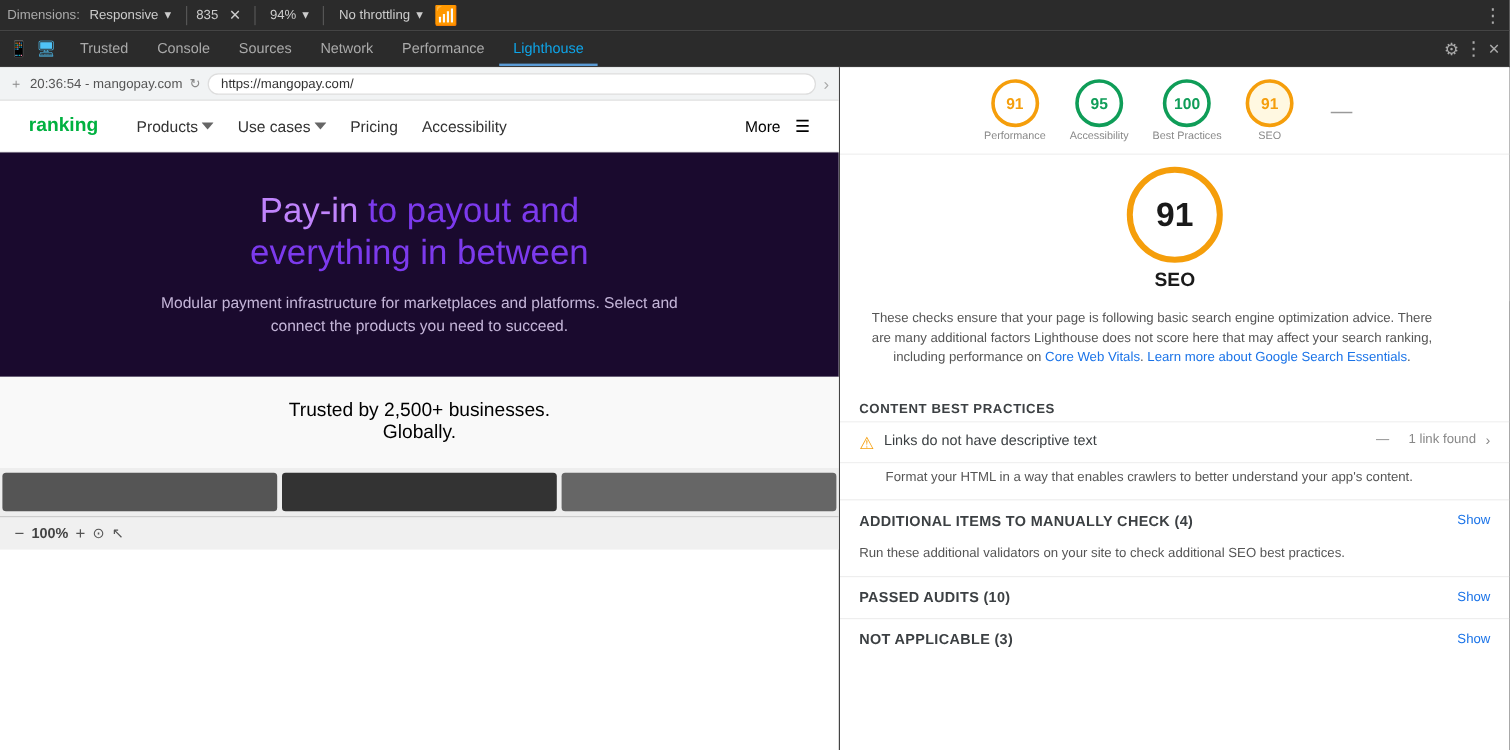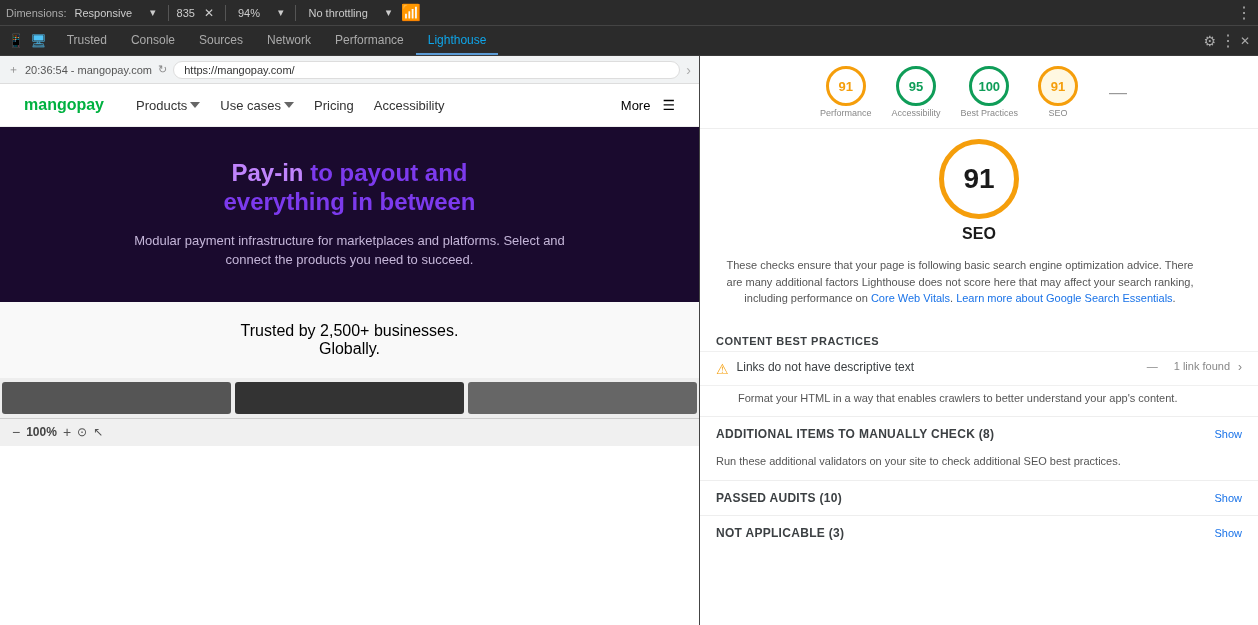--- a/index.html
+++ b/index.html
@@ -10,21 +10,21 @@
       display: flex; align-items: center; height: 26px;
       background: #2b2b2b; border-bottom: 1px solid #444;
       padding: 0 6px; gap: 6px; font-size: 11px; color: #ccc;
     }
     .toolbar-group { display: flex; align-items: center; gap: 4px; }
     .toolbar-sep { width: 1px; height: 16px; background: #555; margin: 0 2px; }
     .toolbar-btn {
       background: none; border: none; color: #ccc; font-size: 11px;
       cursor: pointer; padding: 2px 4px; display: flex; align-items: center; gap: 2px;
     }
-    .toolbar-dropdown { display: flex; align-items: center; gap: 18px; cursor: pointer; }
+    .toolbar-dropdown { display: flex; align-items: center; gap: 5px; cursor: pointer; }
     .close-icon-btn {
       background: none; border: none; color: #ccc; font-size: 12px; cursor: pointer;
       width: 16px; height: 16px; display: flex; align-items: center; justify-content: center;
     }
     .tab-row {
       display: flex; align-items: stretch; background: #2b2b2b;
       border-bottom: 1px solid #3a3a3a; height: 30px;
     }
     .tab-item {
       padding: 0 12px; font-size: 12px; color: #aaa; cursor: pointer;
@@ -62,21 +62,21 @@
     .nav-links { display: flex; gap: 20px; align-items: center; font-size: 13px; color: #333; }
     .nav-link { display: flex; align-items: center; gap: 3px; cursor: pointer; }
     .nav-link svg { width: 10px; height: 10px; fill: #666; }
     .nav-cta { margin-left: auto; display: flex; gap: 12px; align-items: center; font-size: 13px; }
 
     .hero-section {
       background: #1a0a2e; padding: 32px 40px;
       display: flex; flex-direction: column; align-items: center; text-align: center;
     }
     .hero-title {
-      font-size: 24px; font-weight: 700; line-height: 1.2;
+      font-size: 29px; font-weight: 400; line-height: 1.2;
       color: #fff; max-width: 580px;
     }
     .hero-title span { color: #7c3aed; }
     .hero-sub {
       font-size: 13px; color: #c4b5d8; margin-top: 14px;
       max-width: 440px; line-height: 1.5;
     }
     .hero-btn {
       margin-top: 20px; background: #fff; color: #1a0a2e;
       border: none; border-radius: 24px; padding: 10px 28px;
@@ -239,21 +239,21 @@
     <div class="browser-bar">
       <button style="background:none;border:none;font-size:11px;color:#888;cursor:pointer;">＋</button>
       <span class="time-display">20:36:54 - mangopay.com</span>
       <button style="background:none;border:none;font-size:11px;color:#888;cursor:pointer;">↻</button>
       <div class="url-bar">https://mangopay.com/</div>
       <button style="background:none;border:none;font-size:14px;color:#aaa;cursor:pointer;">›</button>
     </div>
 
     <div class="website-nav">
       <div class="website-logo">
-        <span>mangopay</span>
+        <span>ranking</span>
       </div>
       <div class="nav-links">
         <div class="nav-link">
           <span>Products</span>
           <svg viewBox="0 0 10 6">
               <path d="M0 0l5 6 5-6z"></path>
             </svg>
         </div>
         <div class="nav-link">
           <span>Use cases</span>
@@ -362,21 +362,21 @@
         <span class="audit-icon warn-icon">⚠</span>
         <span class="audit-text">Links do not have descriptive text</span>
         <span class="audit-badge">—</span>
         <span class="audit-badge">1 link found</span>
         <span class="audit-chevron">›</span>
       </div>
 
       <div class="audit-desc">Format your HTML in a way that enables crawlers to better understand your app's content.</div>
 
       <div class="expandable-row">
-        <span class="expandable-label">ADDITIONAL ITEMS TO MANUALLY CHECK (8)</span>
+        <span class="expandable-label">ADDITIONAL ITEMS TO MANUALLY CHECK (4)</span>
         <span class="expandable-show">Show</span>
       </div>
       <div class="expandable-desc">Run these additional validators on your site to check additional SEO best practices.</div>
 
       <div class="expandable-row">
         <span class="expandable-label">PASSED AUDITS (10)</span>
         <span class="expandable-show">Show</span>
       </div>
 
       <div class="expandable-row">

